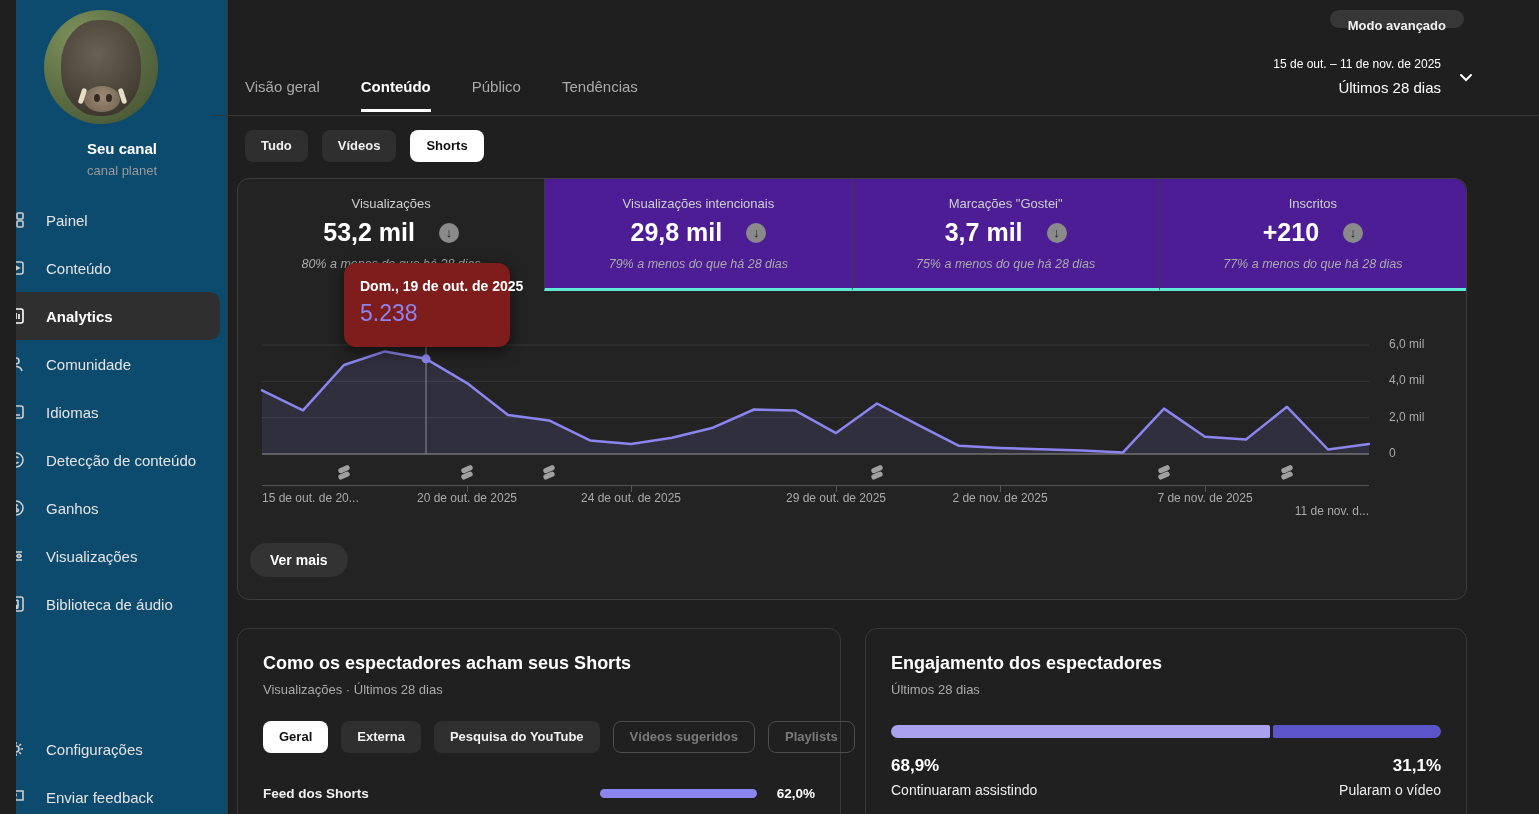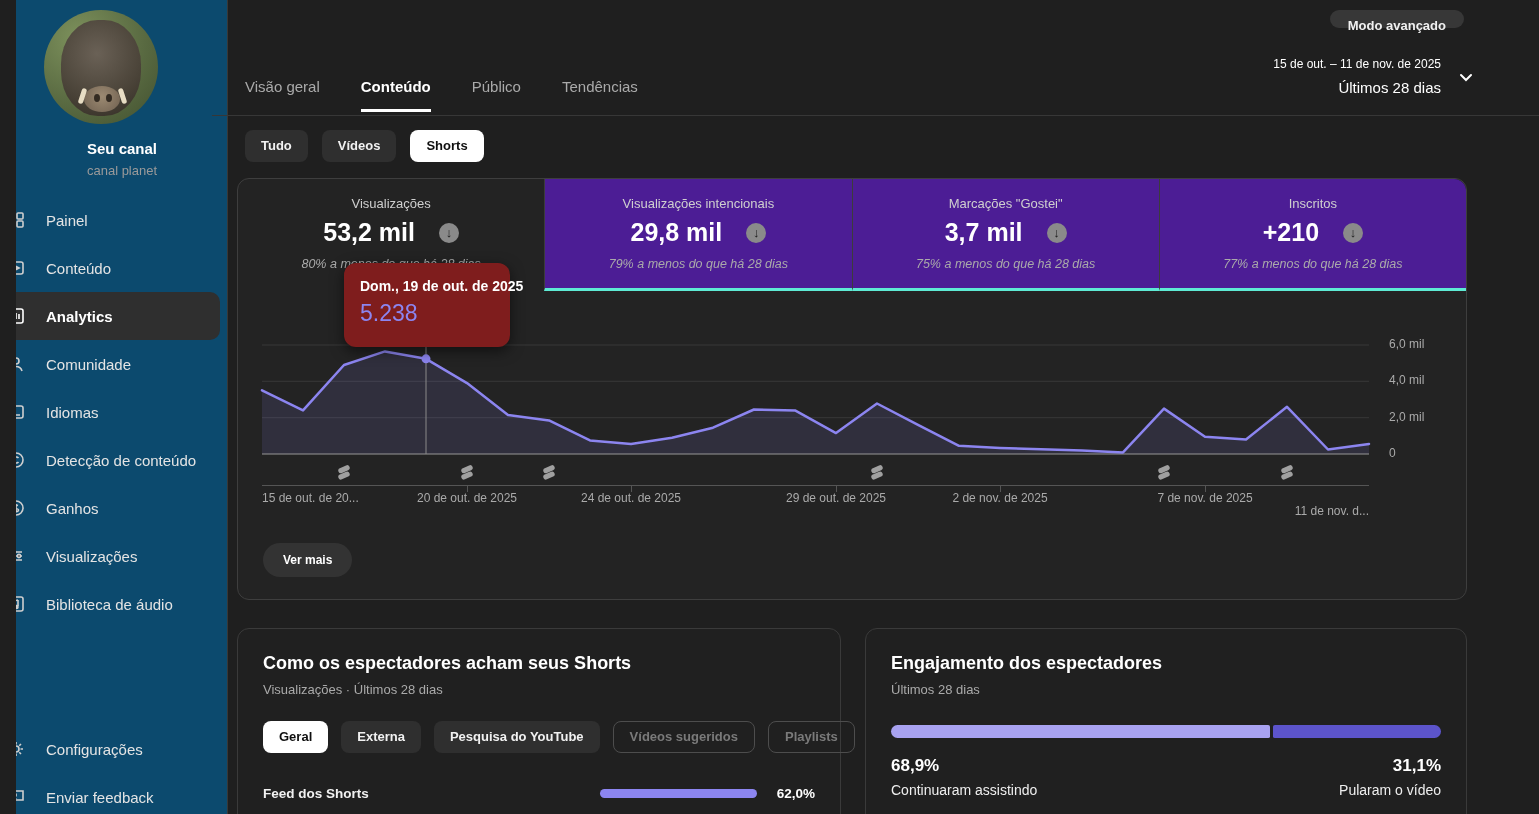--- a/index.html
+++ b/index.html
@@ -71,22 +71,22 @@
   .chart-svg { position:absolute; left:0; top:150px; }
   .ylabels span { position:absolute; left:1151px; width:60px; font-size:12px; color:#aaa; }
   .axisline { position:absolute; left:24px; top:306px; width:1107px; height:1px; background:#555; }
   .tick { position:absolute; top:306px; width:1px; height:7px; background:#555; }
   .xlabel { position:absolute; top:312px; font-size:12px; color:#aaa; width:160px; }
   .shorts-mark { position:absolute; top:285px; width:16px; height:17px; }
   .tooltip { position:absolute; left:106px; top:84px; width:166px; height:84px; background:#7f1d1d;
              border-radius:12px; box-shadow:0 4px 14px rgba(0,0,0,.55); padding:15px 16px; z-index:5; }
   .tt-date { font-size:14px; font-weight:bold; color:#fff; margin-bottom:6px; white-space:nowrap; }
   .tt-val { font-size:23px; color:#8c85f0; }
-  .vermais { position:absolute; left:25px; top:364px; height:34px; padding:0 20px; border-radius:17px;
-             background:#333; border:none; color:#fff; font-weight:bold; font-size:12px;
+  .vermais { position:absolute; left:12px; top:364px; height:34px; padding:0 20px; border-radius:17px;
+             background:#333; border:none; color:#fff; font-weight:bold; font-size:14px;
              font-family:inherit; cursor:pointer; }
 
   
   .card { position:absolute; top:628px; height:200px; background:#202020; border:1px solid #3a3a3a;
           border-radius:12px; padding:24px 25px; }
   .card.left { left:25px; width:604px; }
   .card.right { left:653px; width:602px; }
   .c-title { font-size:18px; font-weight:bold; color:#fff; margin-bottom:8px; }
   .c-sub { font-size:13px; color:#aaa; }
   .c-chips { display:flex; gap:13px; margin-top:24px; }

